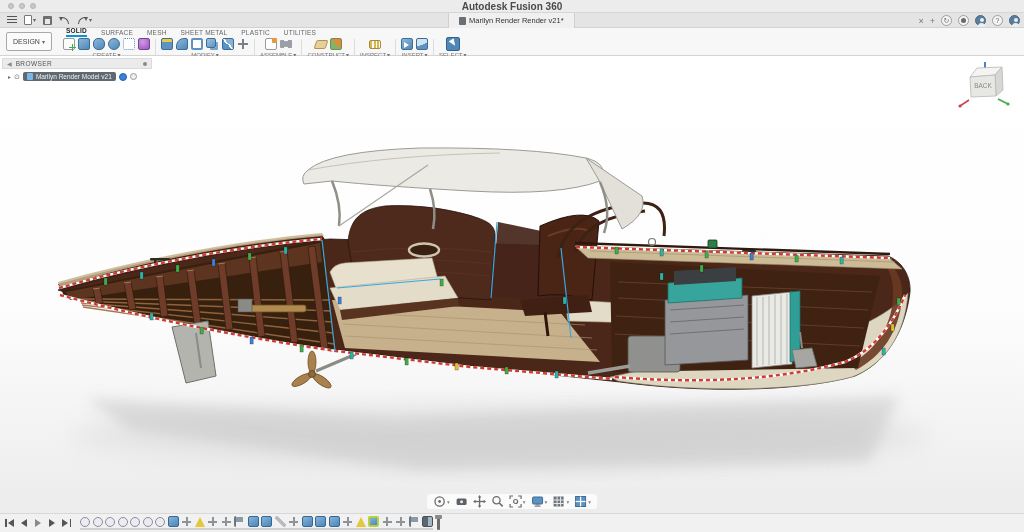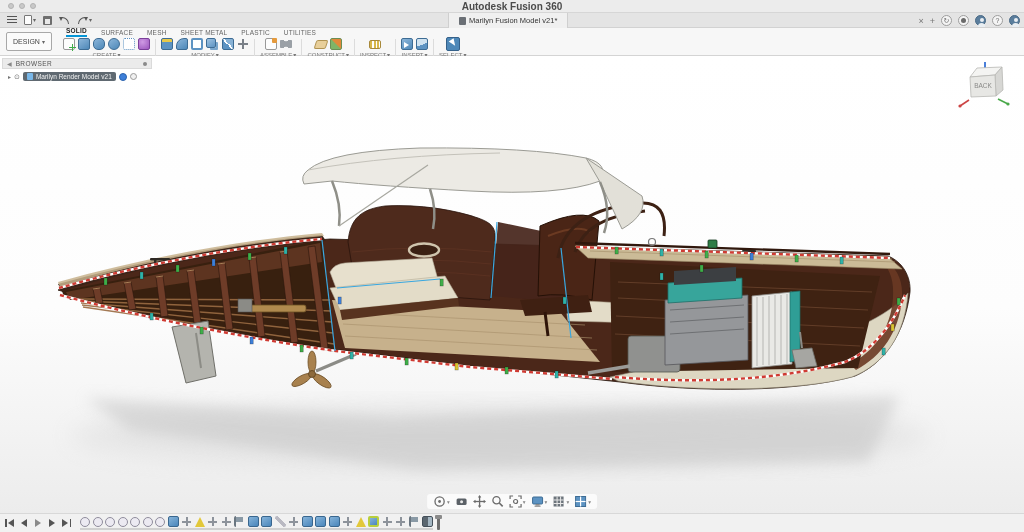--- a/index.html
+++ b/index.html
@@ -154,21 +154,21 @@
         <span class="arc"></span>
       </span>
     <span class="qbtn">
         <span class="arc redo"></span>
         <span class="caret-s">▾</span>
       </span>
   </div>
 
   <div class="doc-tab">
     <span class="doc-ic"></span>
-    <span class="doc-title">Marilyn Fusion Model v21*</span>
+    <span class="doc-title">Marilyn Render Render v21*</span>
   </div>
 
   <div class="strip-right">
     <span class="tab-x">×</span>
     <span class="tab-plus">+</span>
     <span class="circ">↻</span>
     <span class="circ">
         <span class="dotic"></span>
       </span>
     <span class="circ filled"></span>

